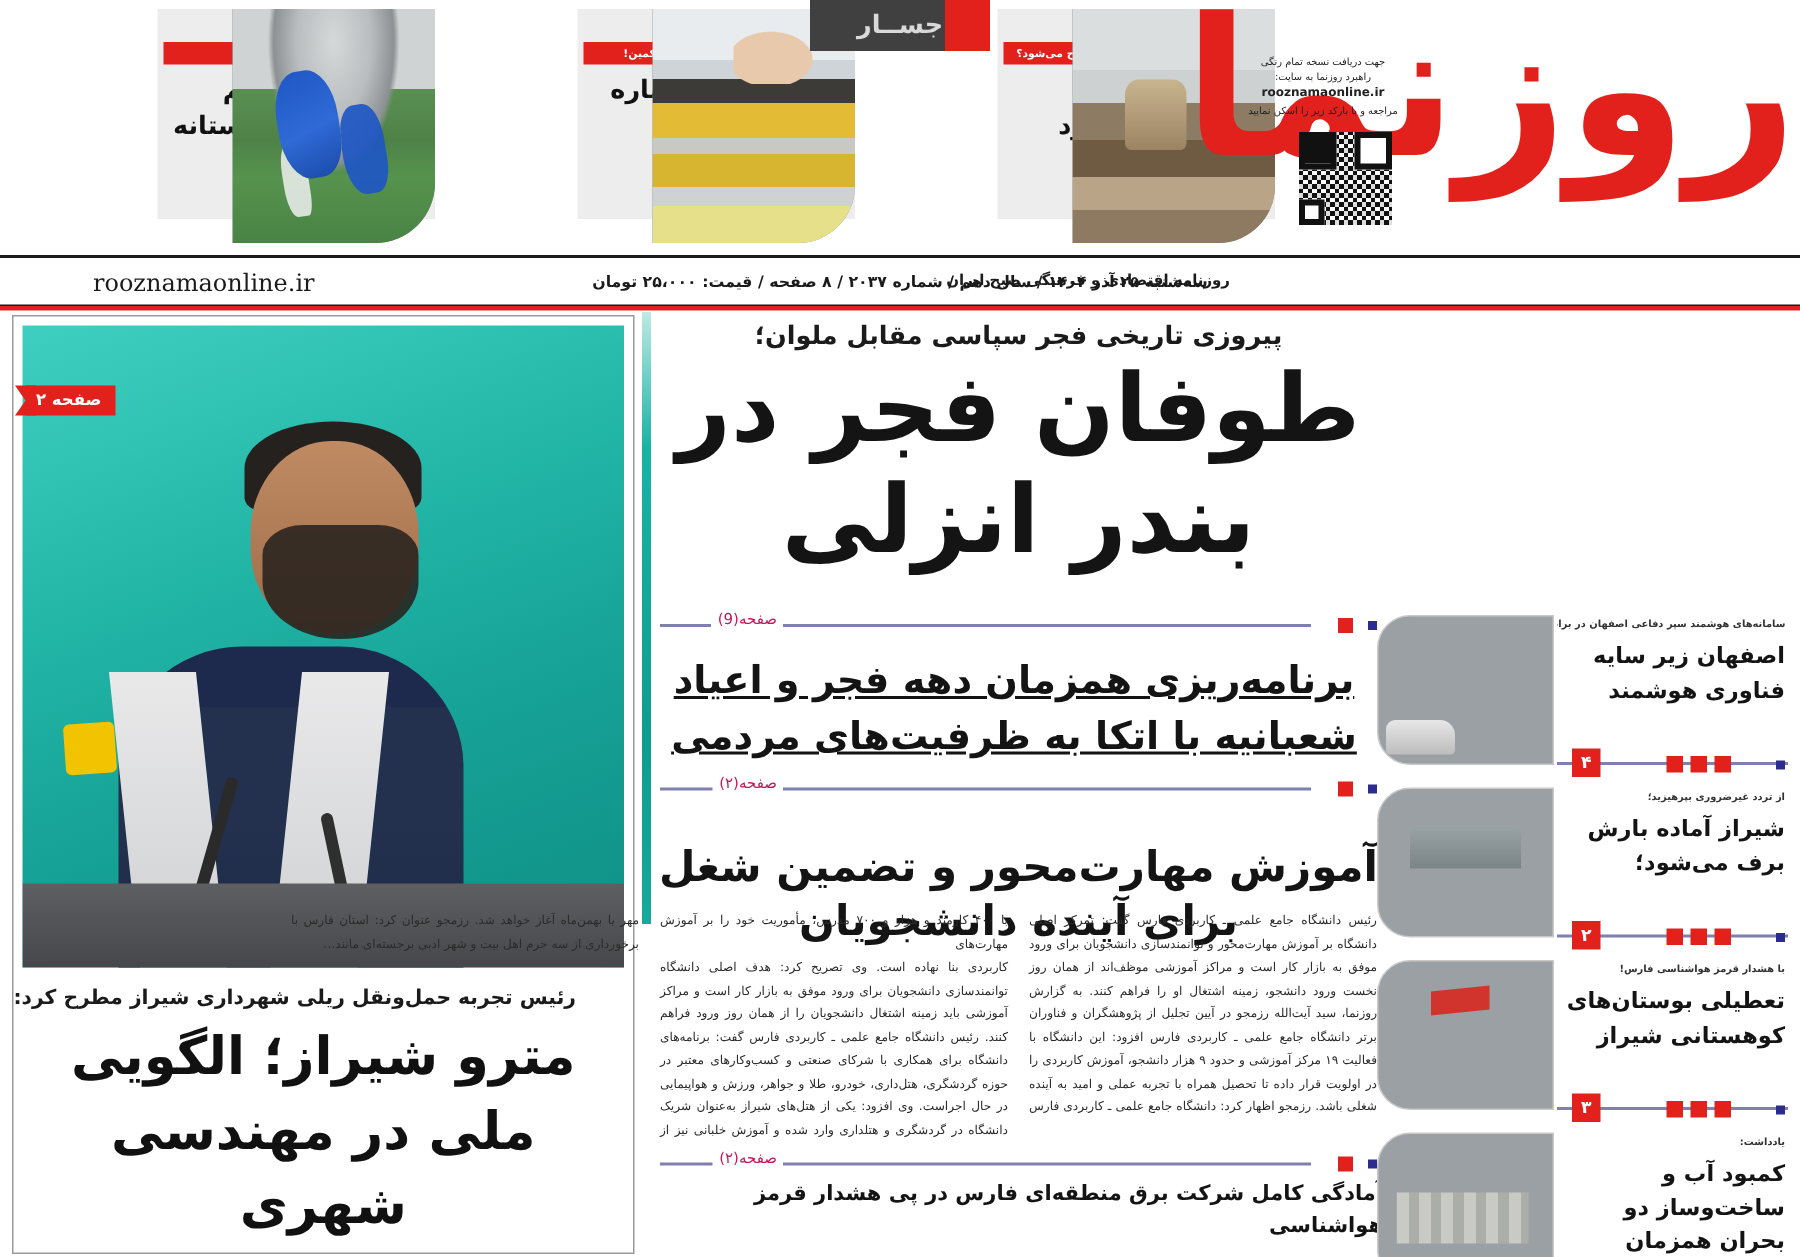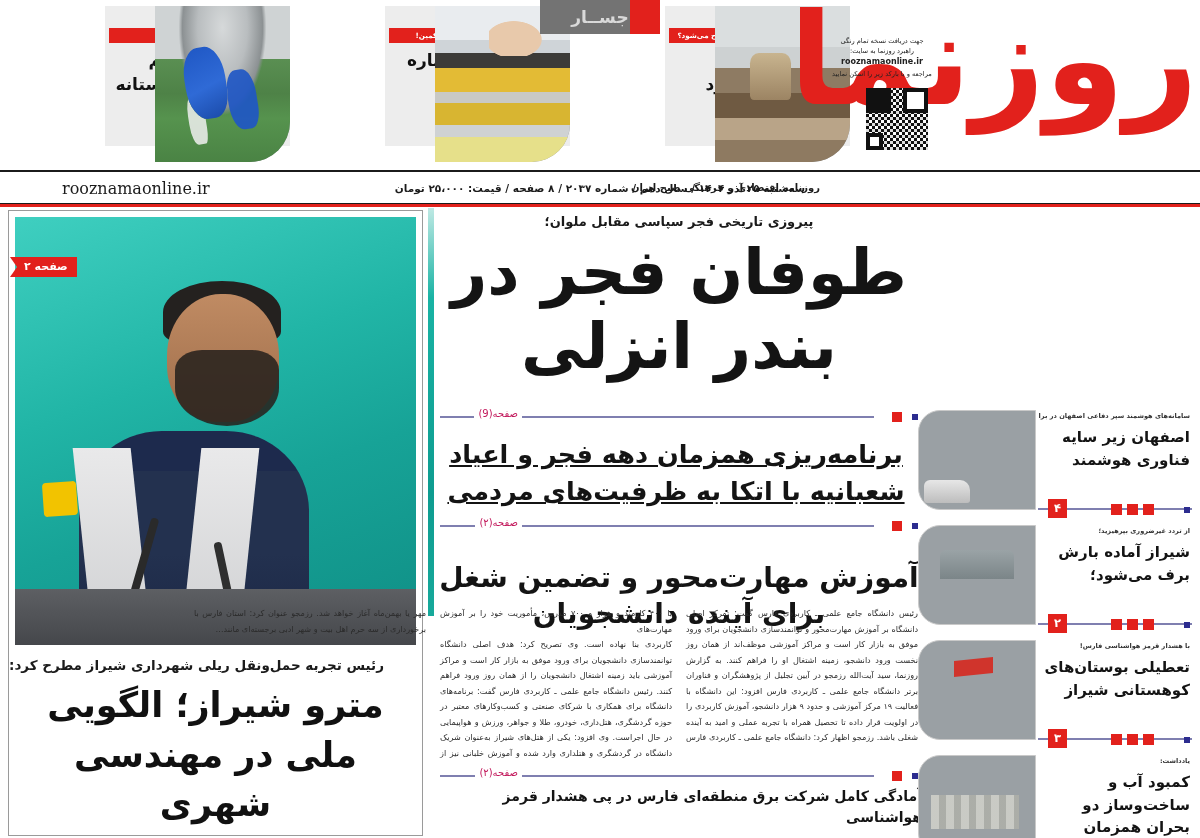--- a/index.html
+++ b/index.html
@@ -119,21 +119,21 @@
   .qr::before { top: 0; left: 0; box-shadow: 41px 0 0 -4px #fff, 41px 0 0 0 #111 inset; }
   .qr::after  { top: 0; right: 0; }
   .qr .qr-bl {
     position: absolute; bottom: 0; left: 0; width: 17px; height: 17px;
     border: 4px solid #111; background: #fff;
   }
 
   
   .corner-tab {
     position: absolute; top: 0; left: 540px; width: 120px; height: 34px;
-    background: #737373; color: #fff; overflow: hidden;
+    background: #404040; color: #fff; overflow: hidden;
   }
   .corner-tab .ct-txt {
     position: absolute; inset: 0; color: #d9d9d9;
     font-size: 17px; font-weight: bold; text-align: center; line-height: 34px;
     letter-spacing: 5px;
   }
   .corner-tab .ct-red { position: absolute; right: 0; top: 0; width: 30px; height: 34px; background: #e2211c; }
 
   
   .infobar {
@@ -236,21 +236,21 @@
   .sep-teal {
     position: absolute; left: 428px; top: 0; width: 6px; height: 408px;
     background: linear-gradient(#bfe9e4 0%, #19b3a4 22%, #0e9c90 70%, #17a99b 100%);
   }
 
   
   .mid { position: absolute; left: 436px; top: 0; width: 486px; height: 630px; }
 
   .mid .head-kicker {
     position: absolute; right: 0; left: 0; top: 6px;
-    font-size: 13px; font-weight: bold; color: #1b1b1b;
+    font-size: 17px; font-weight: bold; color: #1b1b1b;
     text-align: center; direction: rtl;
   }
   .mid .head-title {
     position: absolute; right: 0; left: 0; top: 28px;
     font-size: 63px; line-height: 1.18; font-weight: bold; color: #141414;
     text-align: center; direction: rtl; letter-spacing: -1px;
   }
 
   .divline { position: absolute; left: 0; width: 486px; height: 12px; }
   .divline .dl-rule { position: absolute; left: 4px; right: 48px; top: 5px; height: 2px; background: #7f7fb0; }

